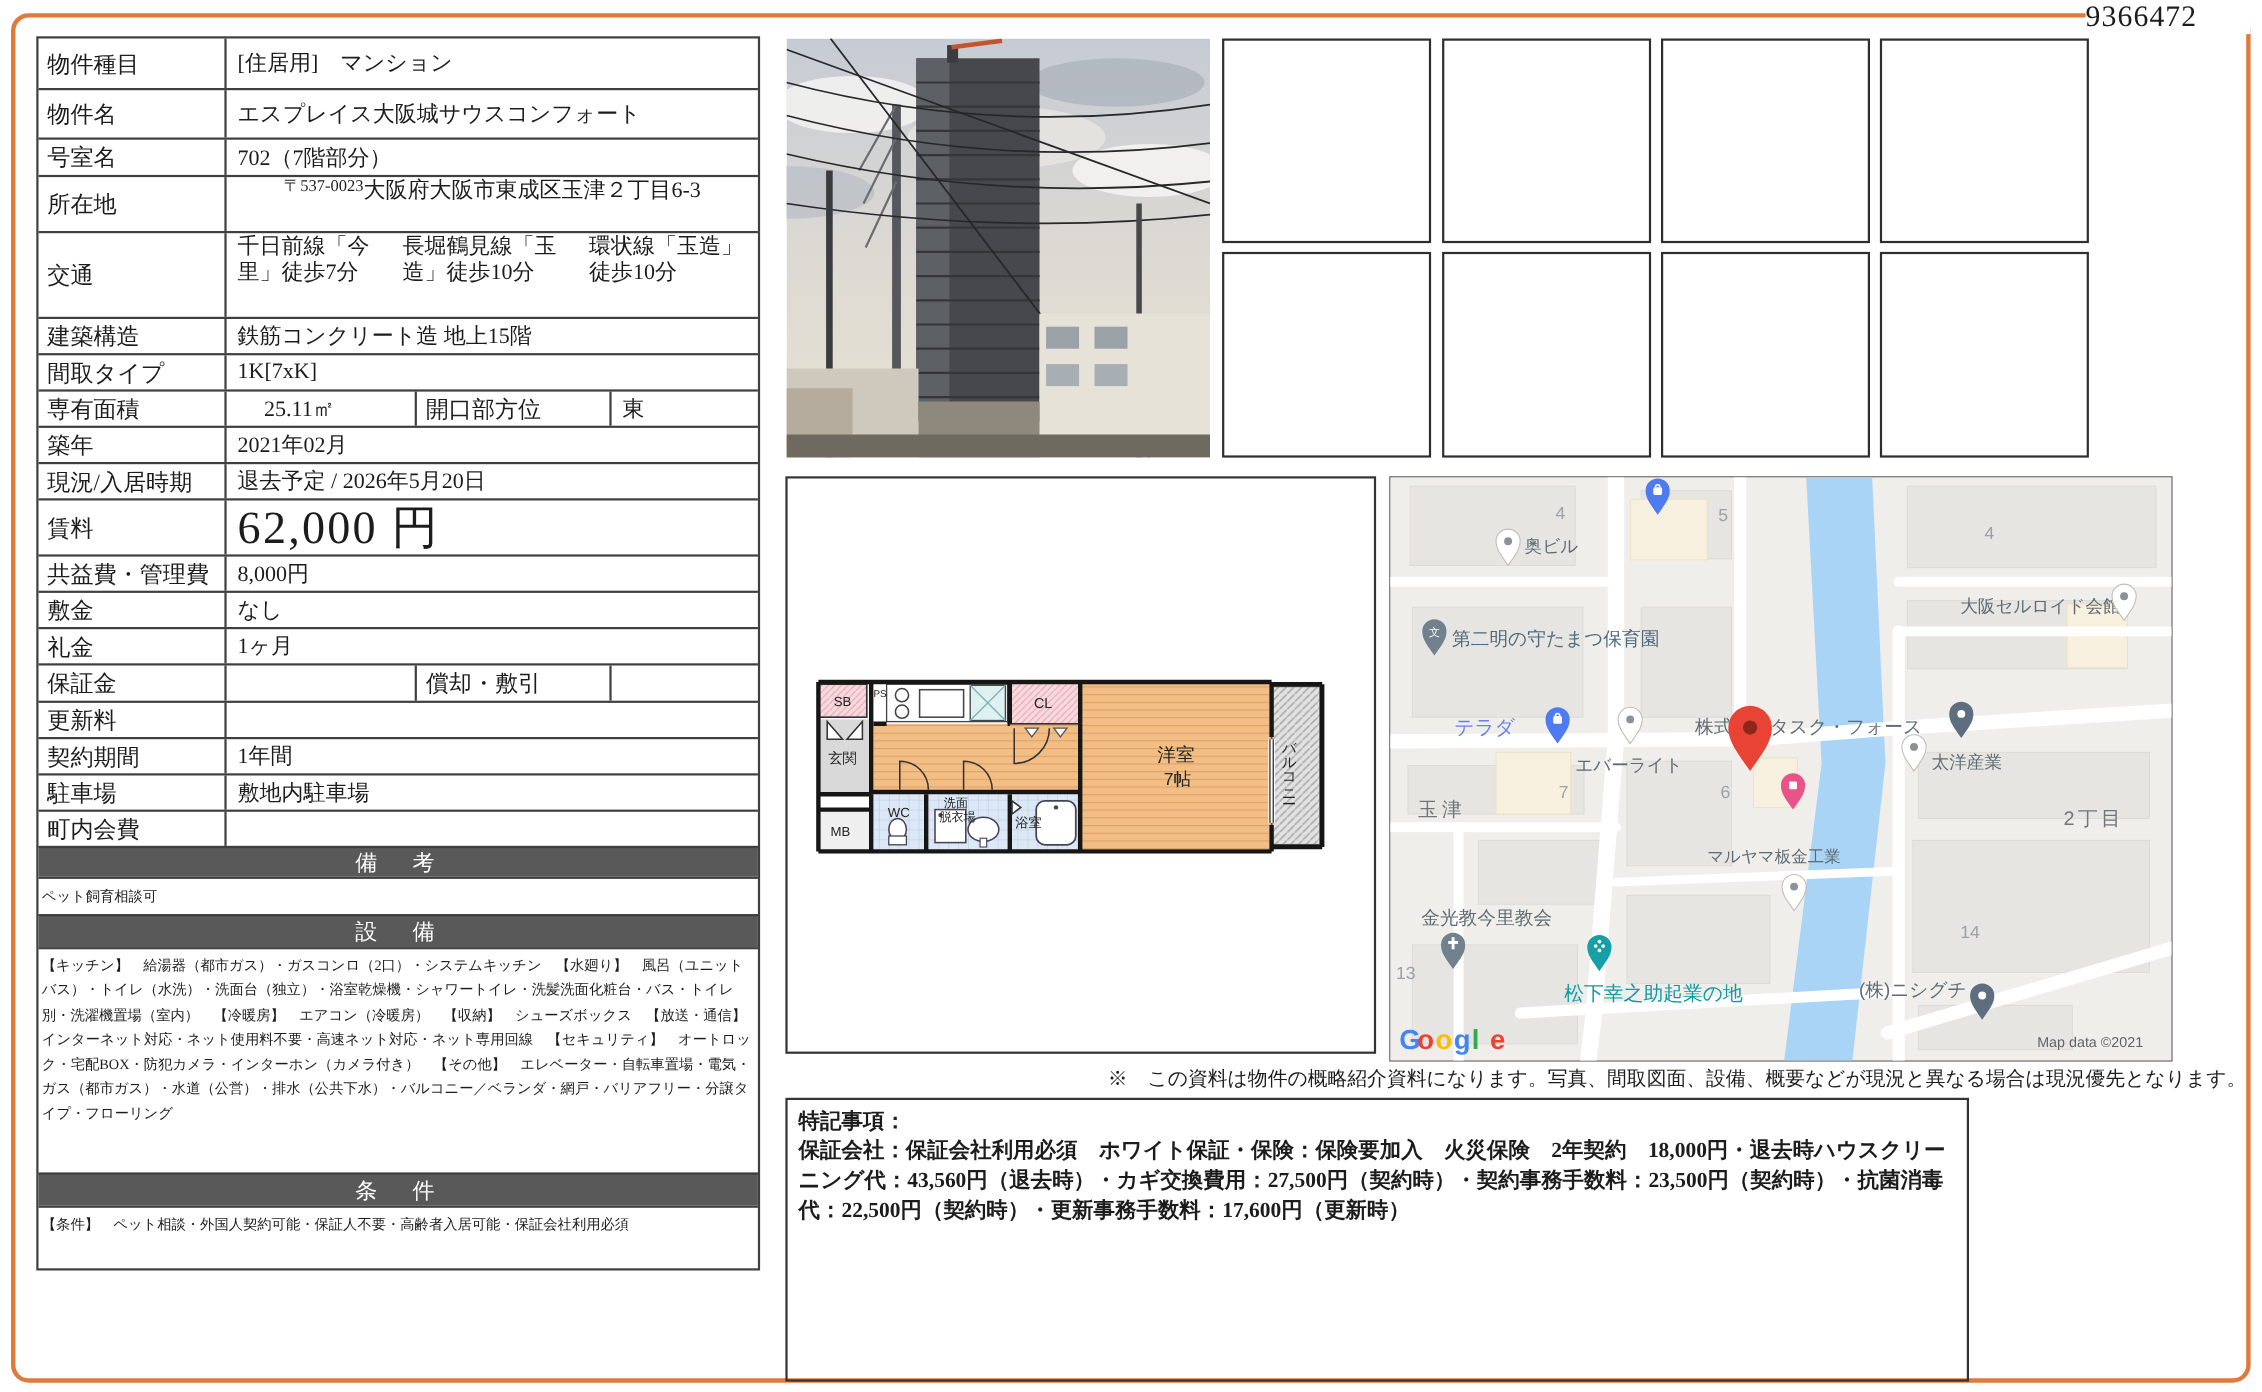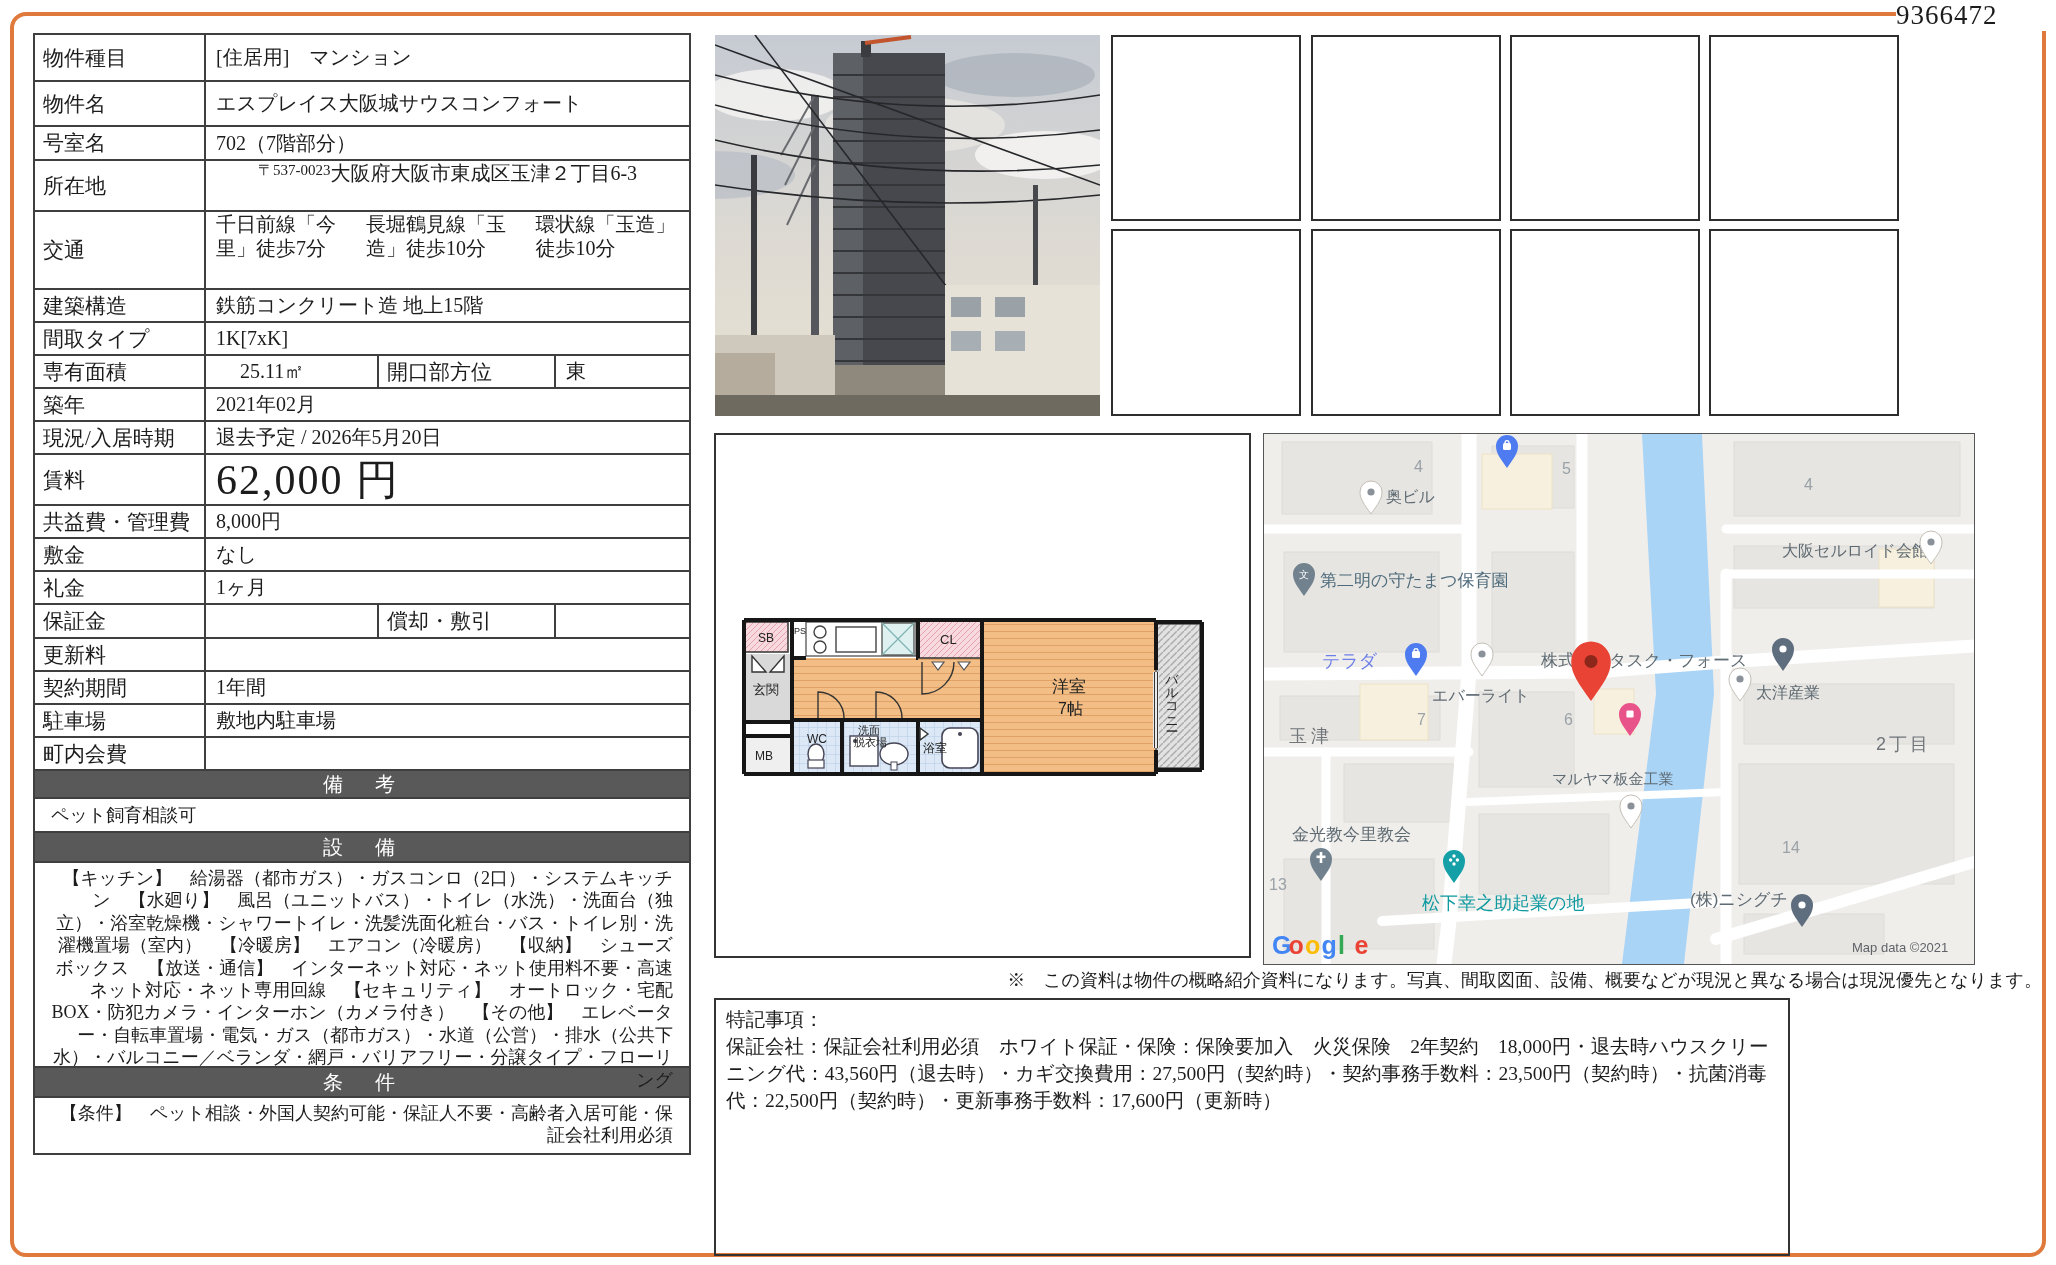--- a/index.html
+++ b/index.html
@@ -20,34 +20,34 @@
   .val2{width:149px;flex:0 0 149px;border-right:2px solid #3f3f3f;margin-left:24px;}
   .lbl3{width:177px;flex:0 0 177px;border-right:2px solid #3f3f3f;box-sizing:border-box;
         padding:1px 8px;display:flex;align-items:center;font-size:21px;}
   .h45{height:45px}.h34{height:34px}.h51{height:51px}.h78{height:78px}.h33{height:33px}
   .stack{flex-direction:row;align-items:flex-start;justify-content:center;line-height:1.18;border-radius:14px;}
   .small{font-size:15px;line-height:1.1;}
   .rent{font-size:42px;letter-spacing:2px;}
   .band{height:26px;background:#595959;color:#fff;display:flex;align-items:center;justify-content:center;
         font-size:20px;letter-spacing:6px;border-top:2px solid #3f3f3f;font-family:"Liberation Serif",serif;}
   .band28{height:28px;}
-  .secbody{box-sizing:border-box;border-top:2px solid #3f3f3f;padding:4px 16px;font-size:18px;line-height:22.4px;text-align:right;}
+  .secbody{box-sizing:border-box;border-top:2px solid #3f3f3f;padding:4px 3px;font-size:13px;line-height:22.4px;}
   
   #photo{position:absolute;left:715px;top:35px;width:385px;height:381px;}
   .pbox{position:absolute;border:2px solid #2e2e2e;box-sizing:border-box;background:#fff;}
   
   #fpbox{position:absolute;left:714px;top:433px;width:537px;height:525px;border:2px solid #333;box-sizing:border-box;background:#fff;}
   #fpsvg{position:absolute;left:20px;top:175px;}
   
   #mapbox{position:absolute;left:1263px;top:433px;width:710px;height:530px;border:1px solid #555;box-sizing:content-box;background:#F0EEEB;}
   #mapsvg{display:block;font-family:"Liberation Sans",sans-serif;}
   
   #disclaimer{position:absolute;right:14px;top:968px;font-size:18px;letter-spacing:0px;}
   #notes{position:absolute;left:714px;top:998px;width:1076px;height:258px;border:2px solid #333;
-         box-sizing:border-box;padding:6px 10px;font-size:19.5px;line-height:27px;}
+         box-sizing:border-box;padding:6px 10px;font-size:19.5px;line-height:27px;font-weight:bold;}
   .fp-label{font-family:"Liberation Sans",sans-serif;}
 </style>
 </head>
 <body>
 
 <div id="page">
   <div id="frame"></div>
   <div id="docid">9366472</div>
 
   <div id="tbl">

